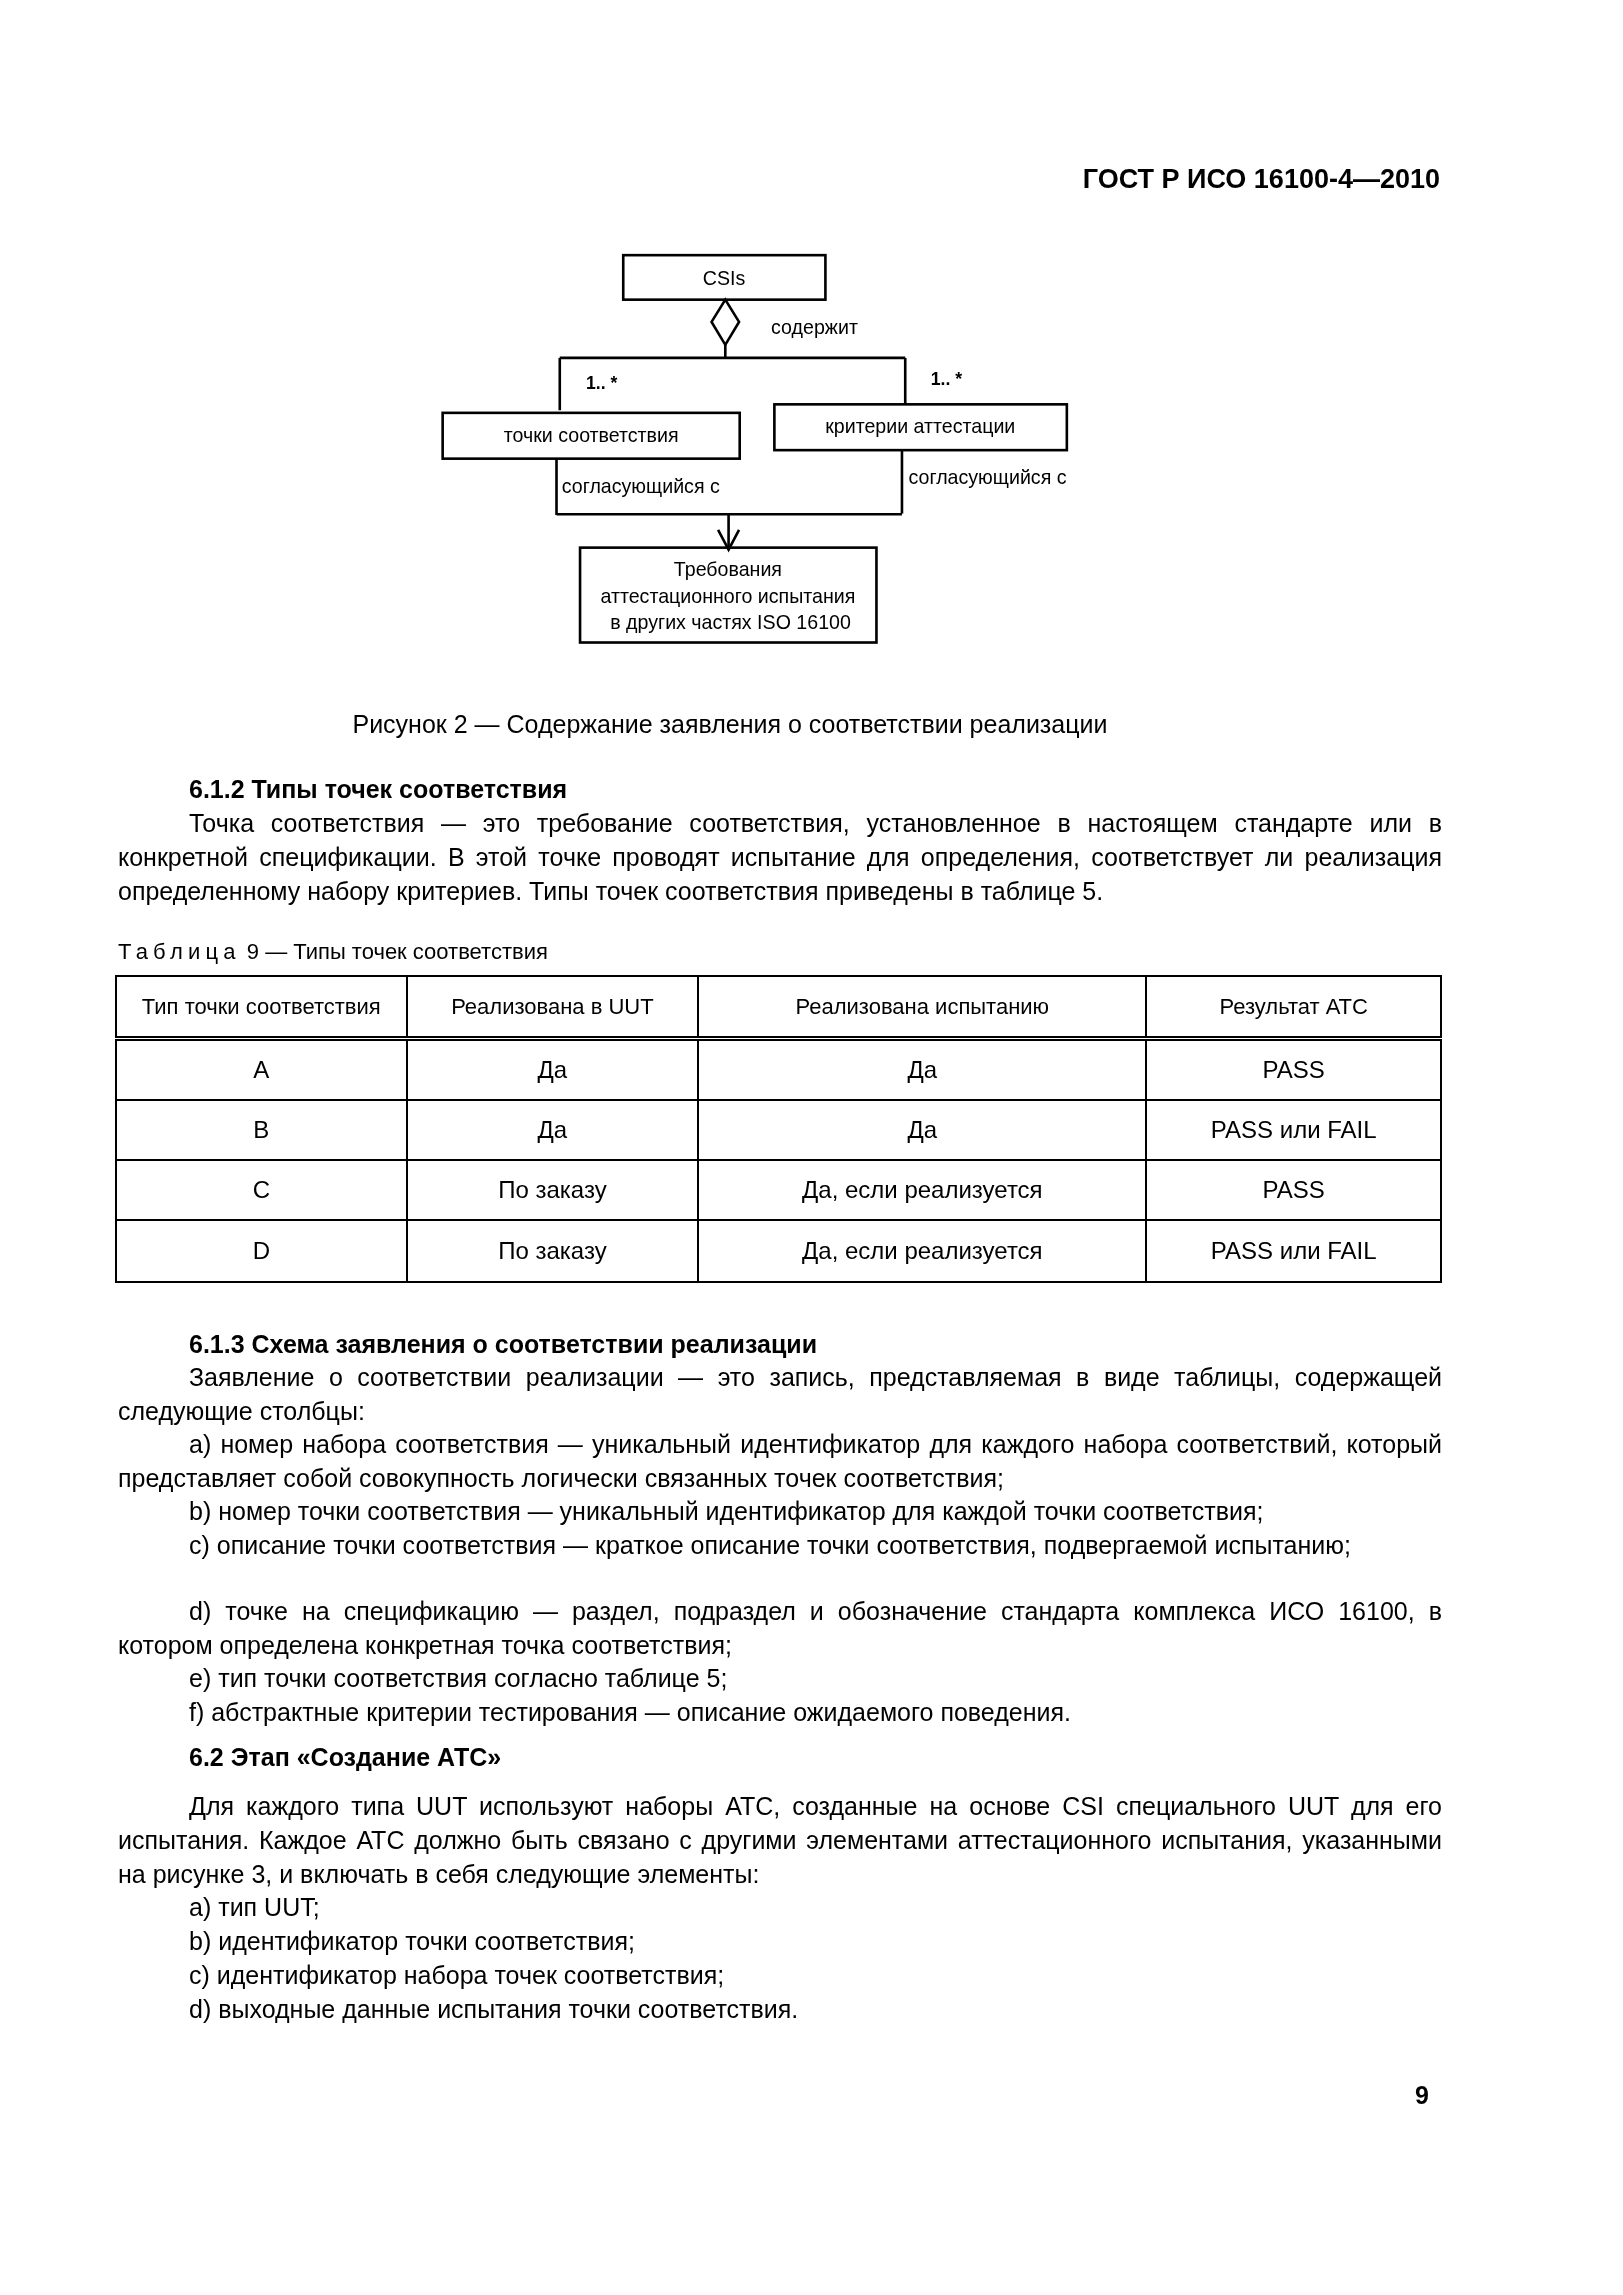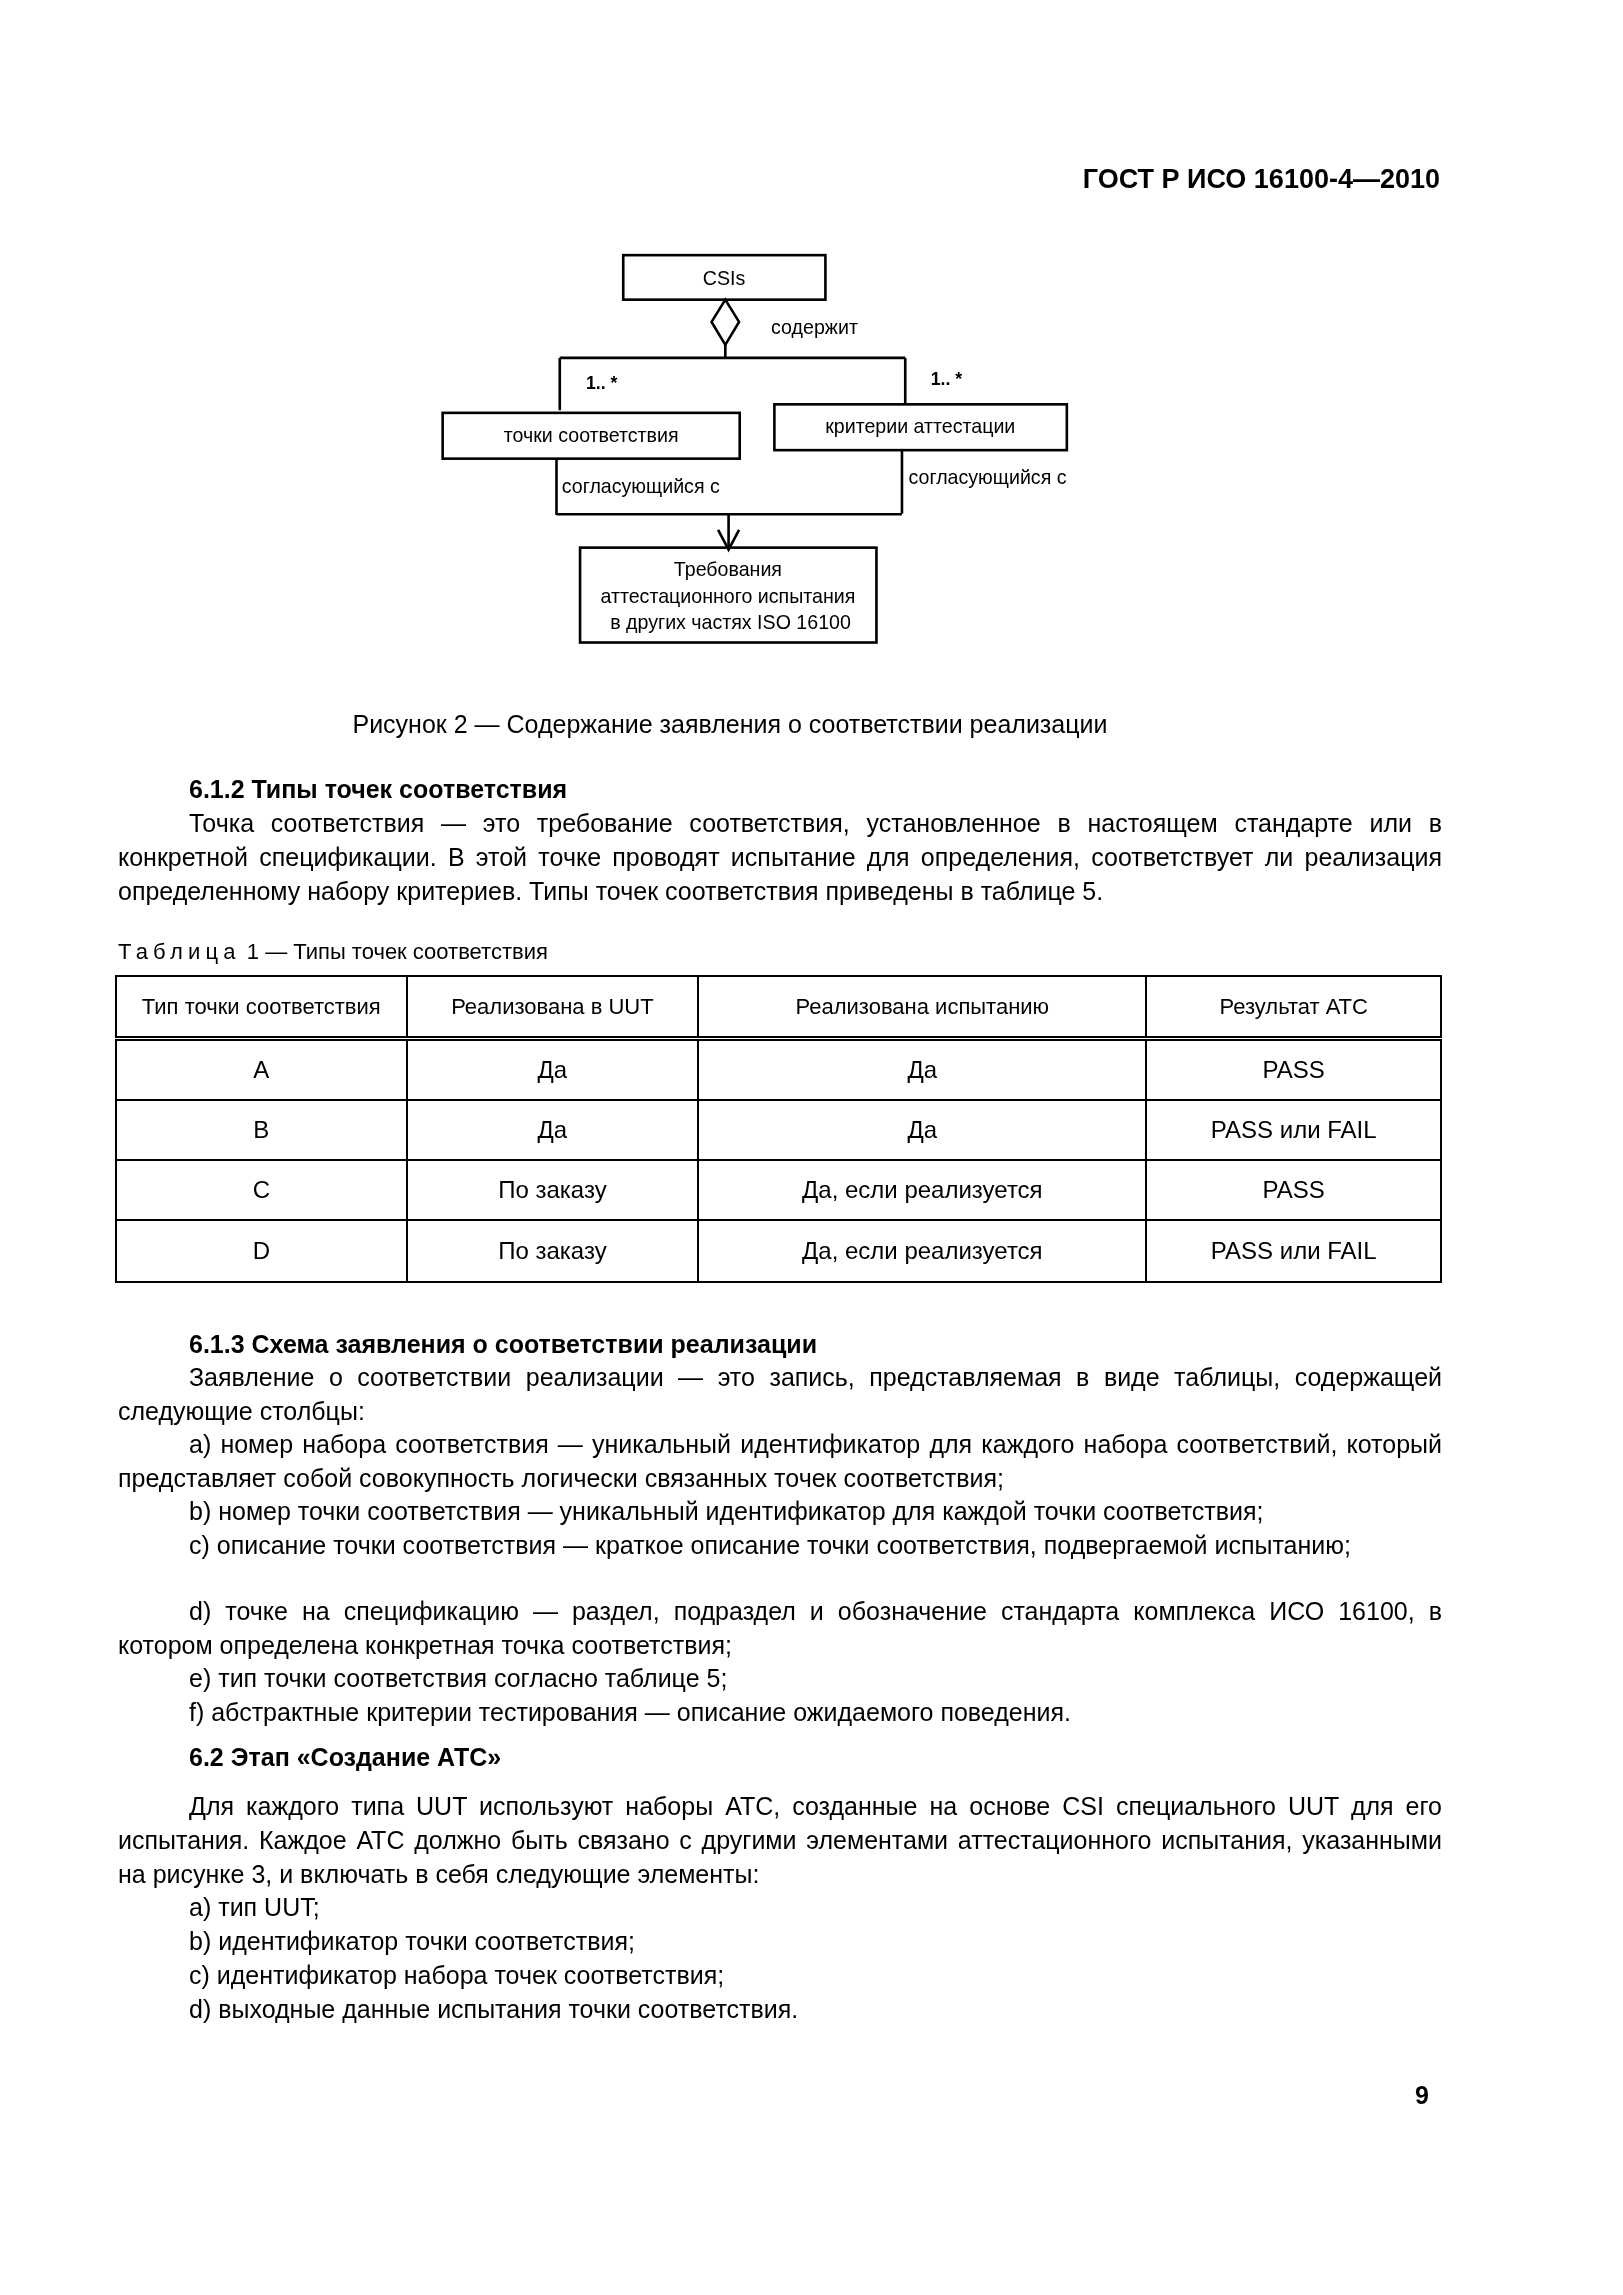--- a/index.html
+++ b/index.html
@@ -70,21 +70,21 @@
     <text x="1116" y="962" text-anchor="middle">в других частях ISO 16100</text>
   </g>
 </svg>
 
 <div class="caption" style="top:707px;">Рисунок 2 — Содержание заявления о соответствии реализации</div>
 
 <div class="heading" style="top:772px;">6.1.2 Типы точек соответствия</div>
 <div class="para indent" style="top:806px;">Точка соответствия — это требование соответствия, установленное в настоящем стандарте или в конкретной спецификации. В этой точке проводят испытание для определения, соответствует ли реализация определенному набору критериев. Типы точек соответствия приведены в таблице 5.</div>
 
 <div class="table-caption" style="top:937px;">
-  <span class="spaced">Таблица</span><span> 1 — Типы точек соответствия</span>
+  <span class="spaced">Таблица</span><span> 9 — Типы точек соответствия</span>
 </div>
 
 <table class="conf">
   <colgroup>
     <col style="width:291px">
       <col style="width:292px">
       <col style="width:449px">
       <col style="width:295px">
   </colgroup>
   <thead>

